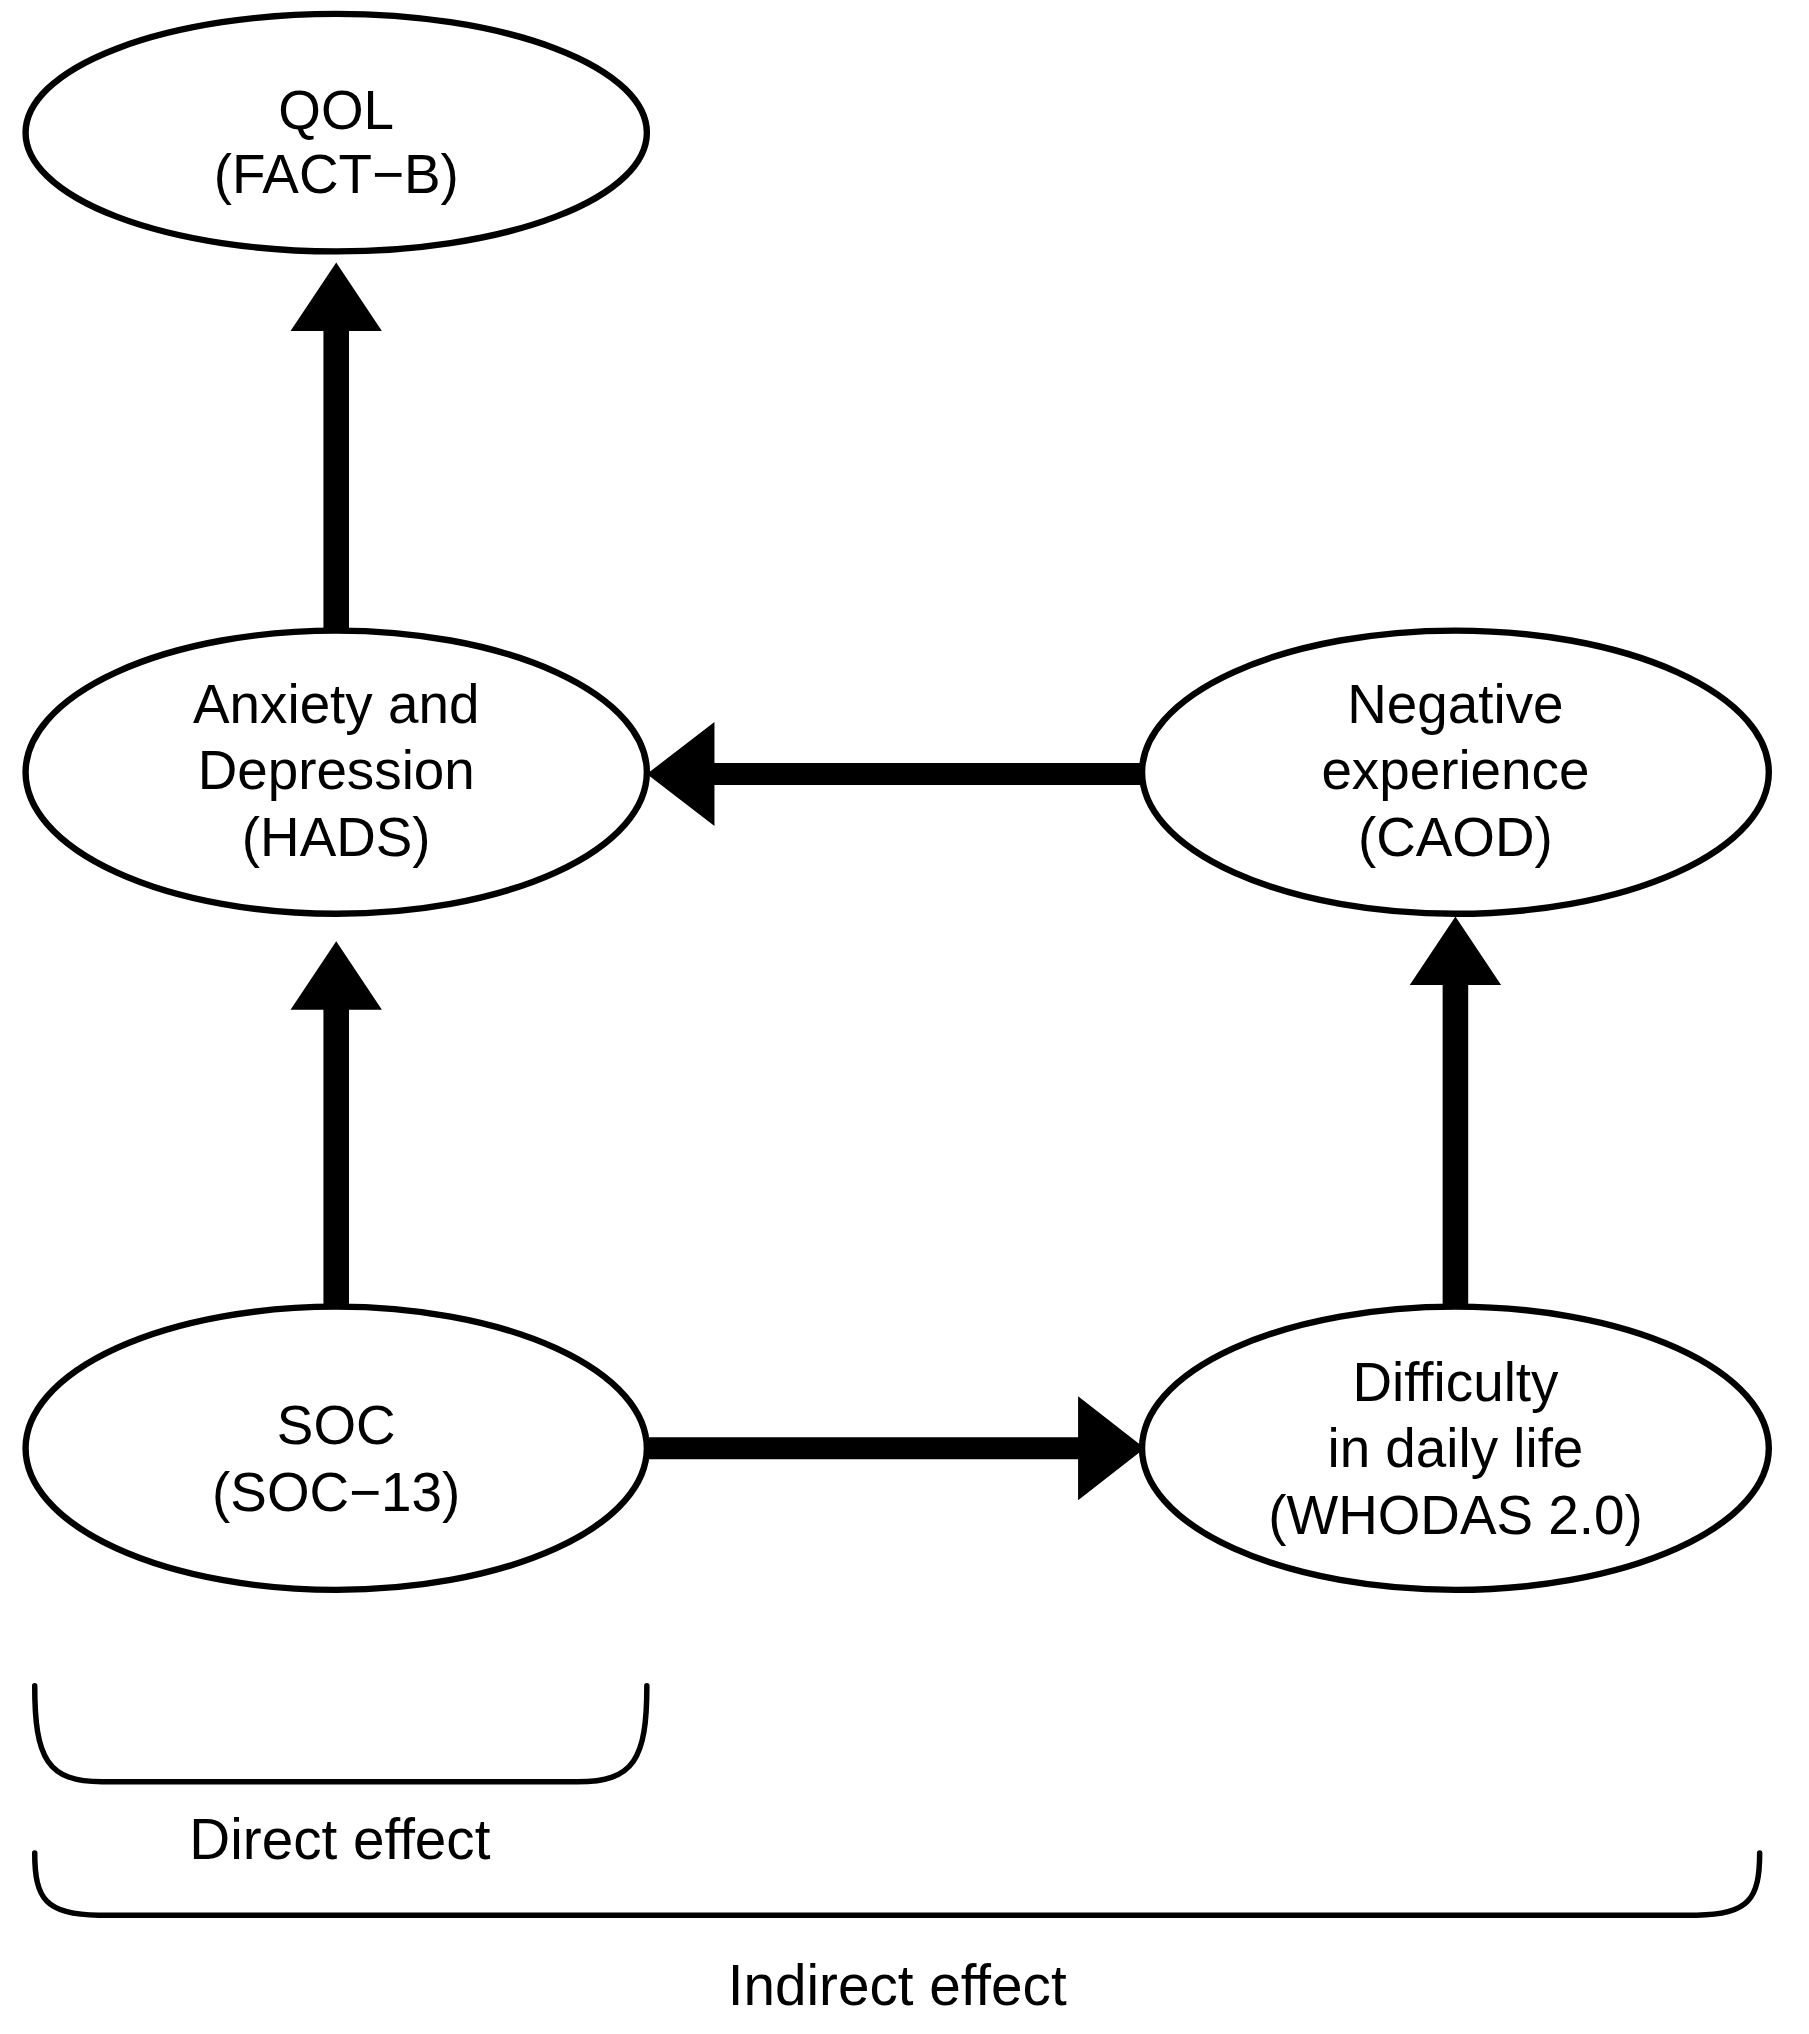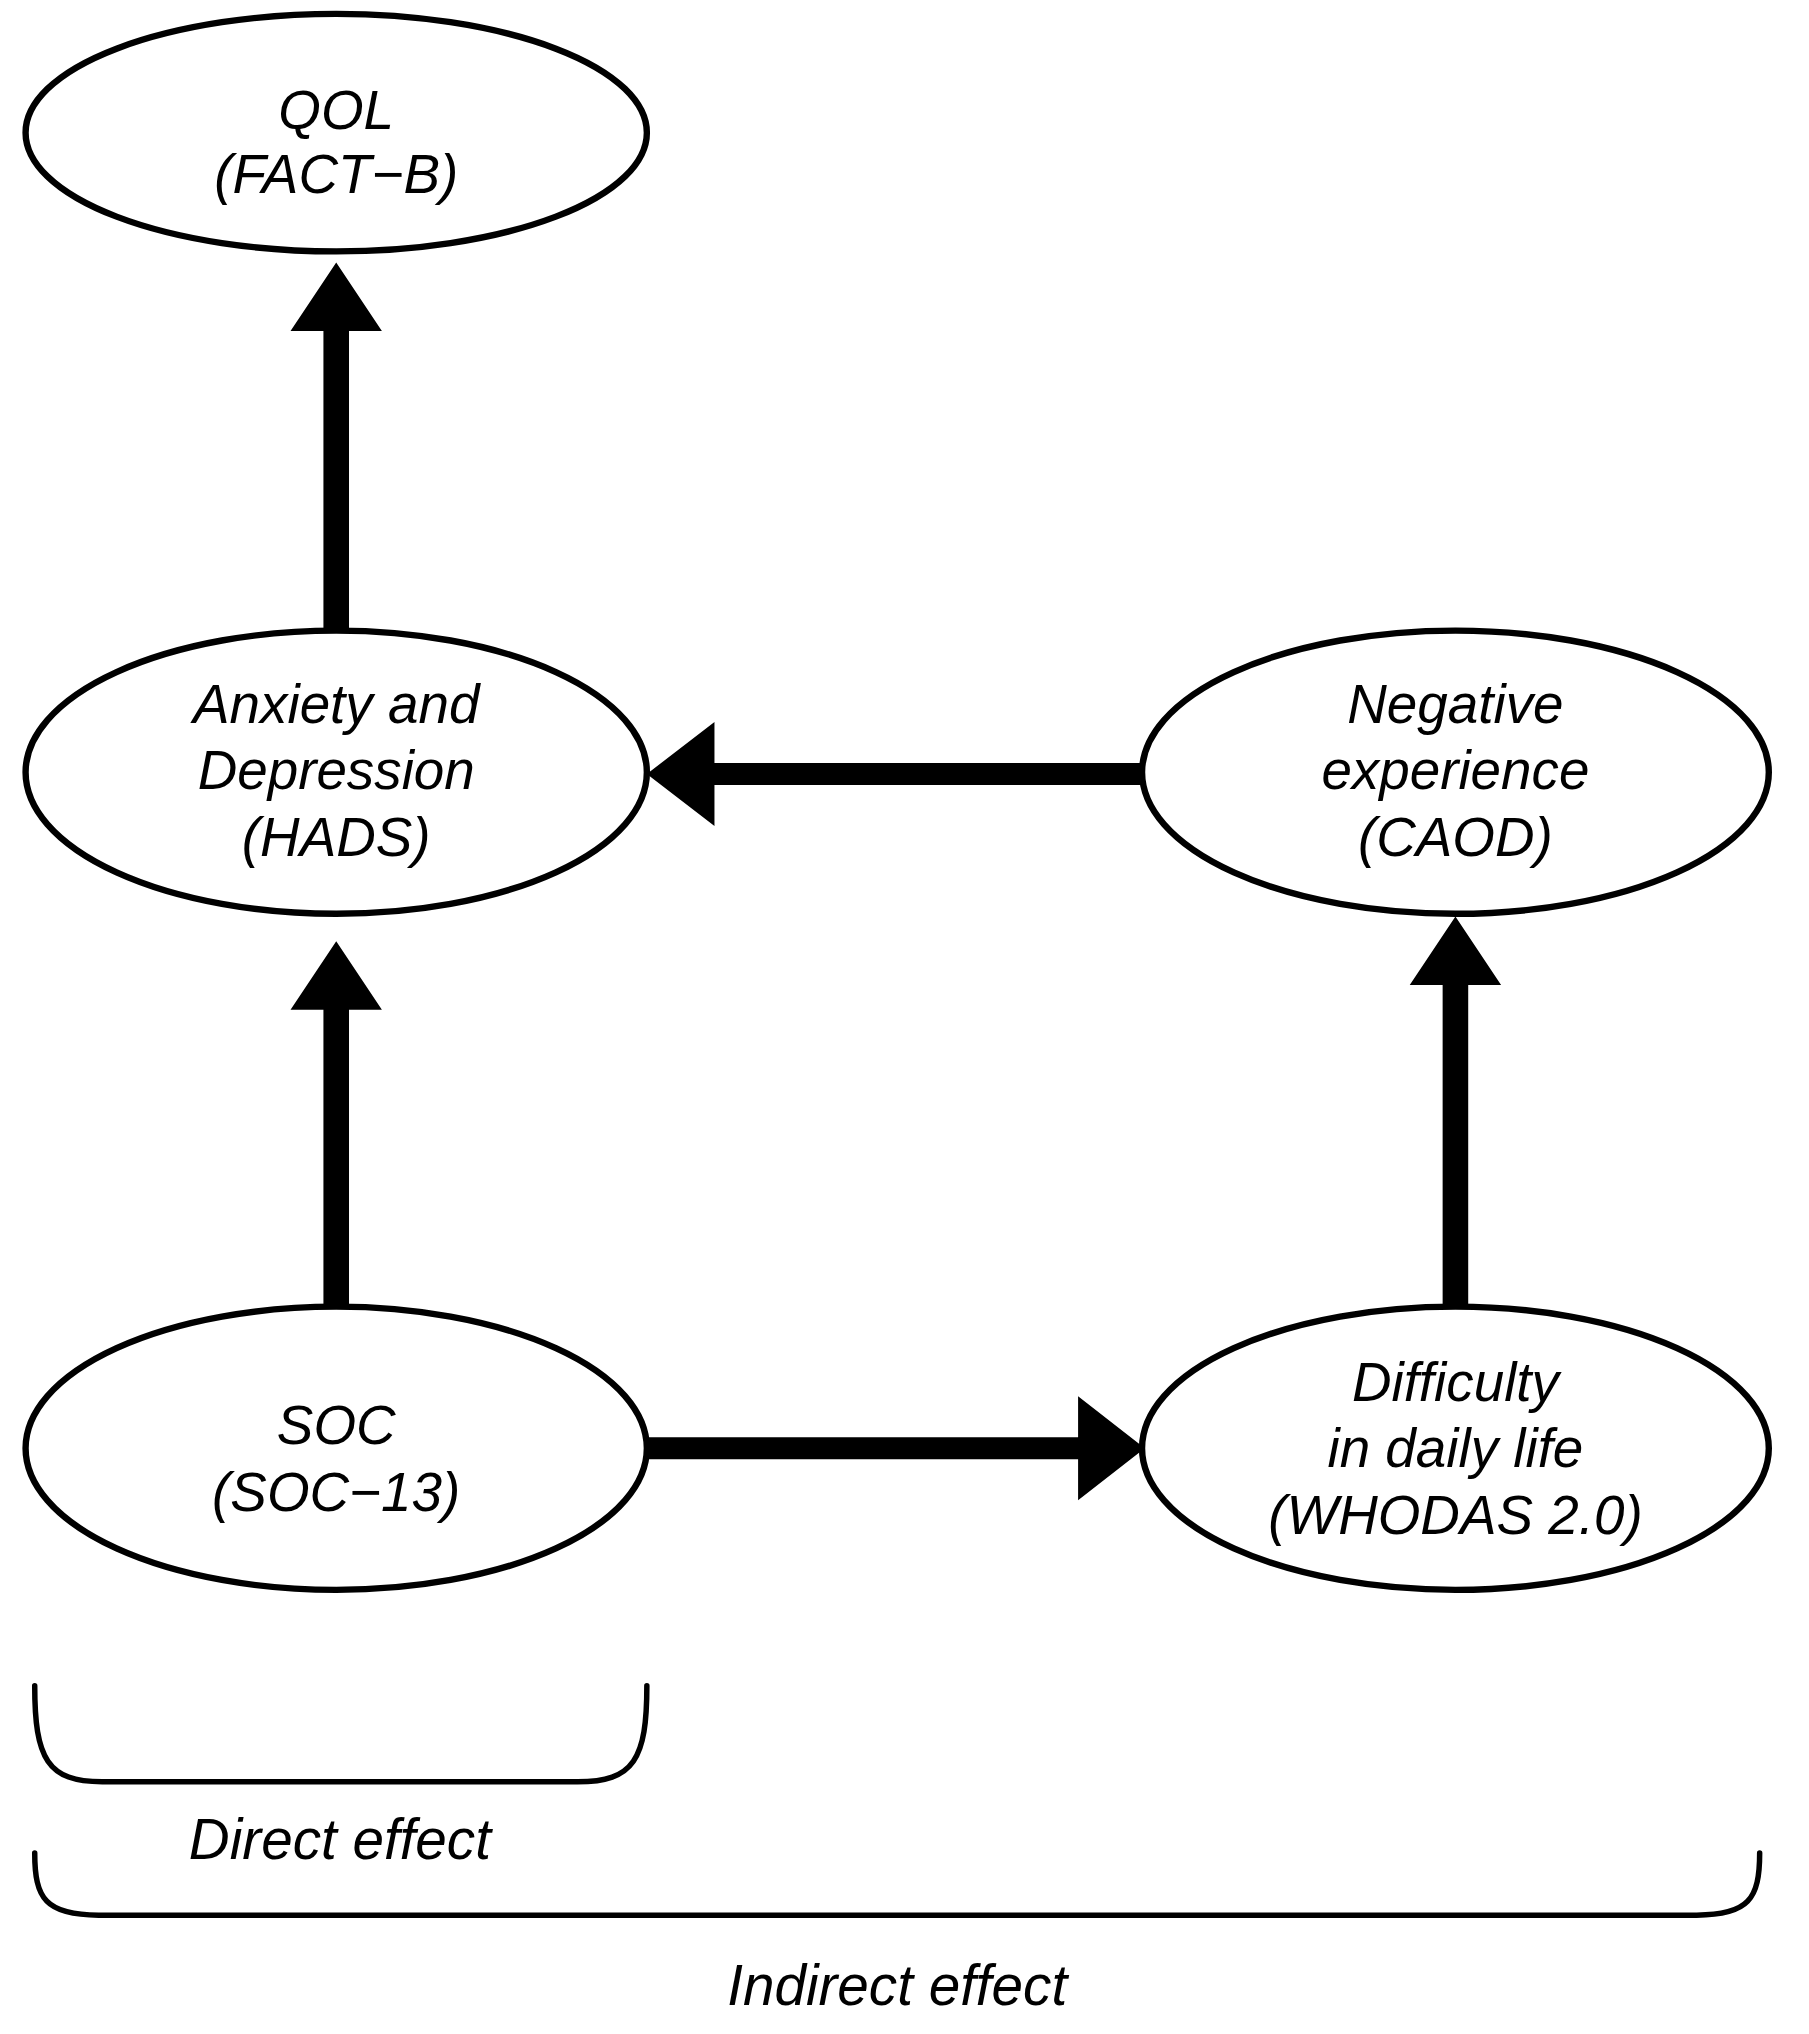--- a/index.html
+++ b/index.html
@@ -9,21 +9,20 @@
   }
   body {
     font-family: "Liberation Sans", sans-serif;
   }
   #diagram-root {
     position: relative;
     width: 1809px;
     height: 2035px;
     background: #ffffff;
     overflow: hidden;
-    font-style: italic;
   }
   svg.figure {
     display: block;
     width: 1809px;
     height: 2035px;
   }
   .node-ellipse {
     fill: #ffffff;
     stroke: #000000;
     stroke-width: 7;

